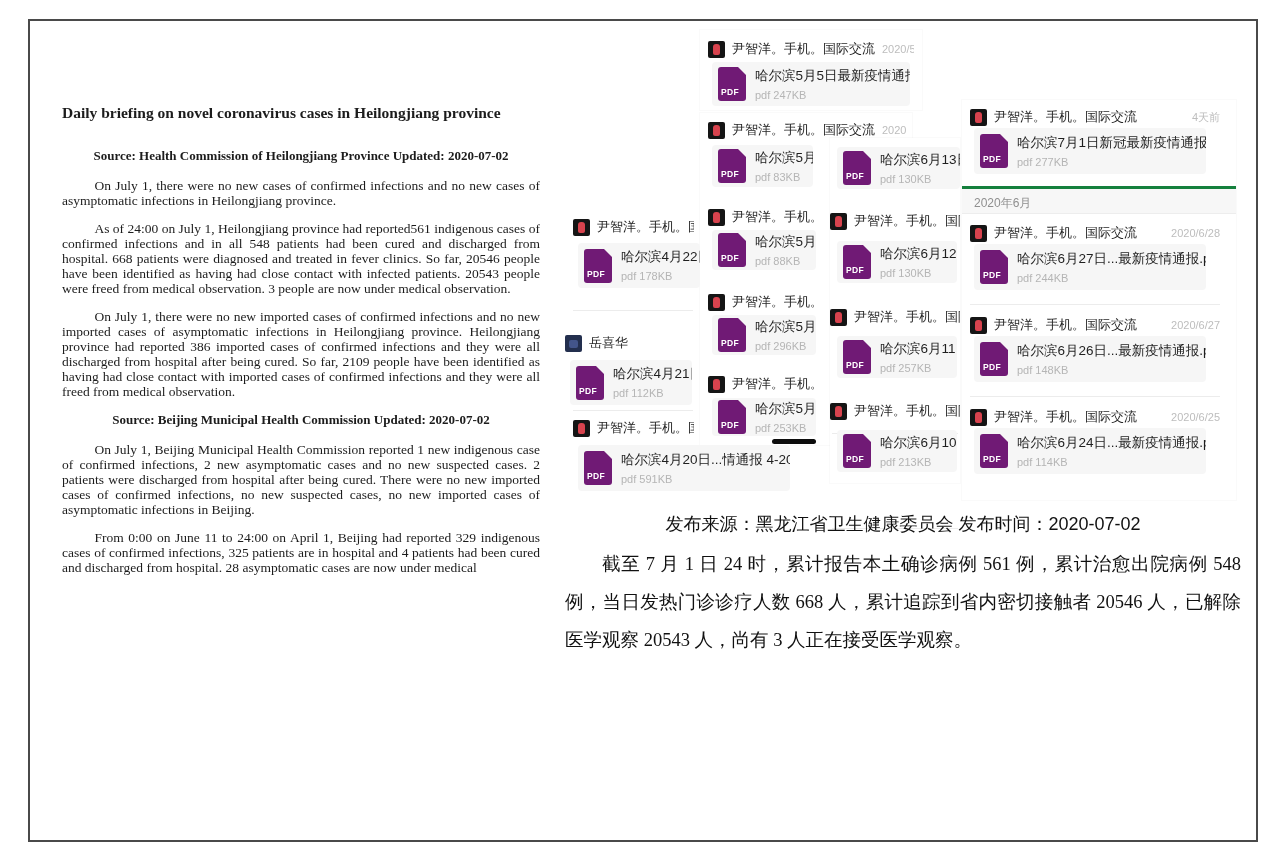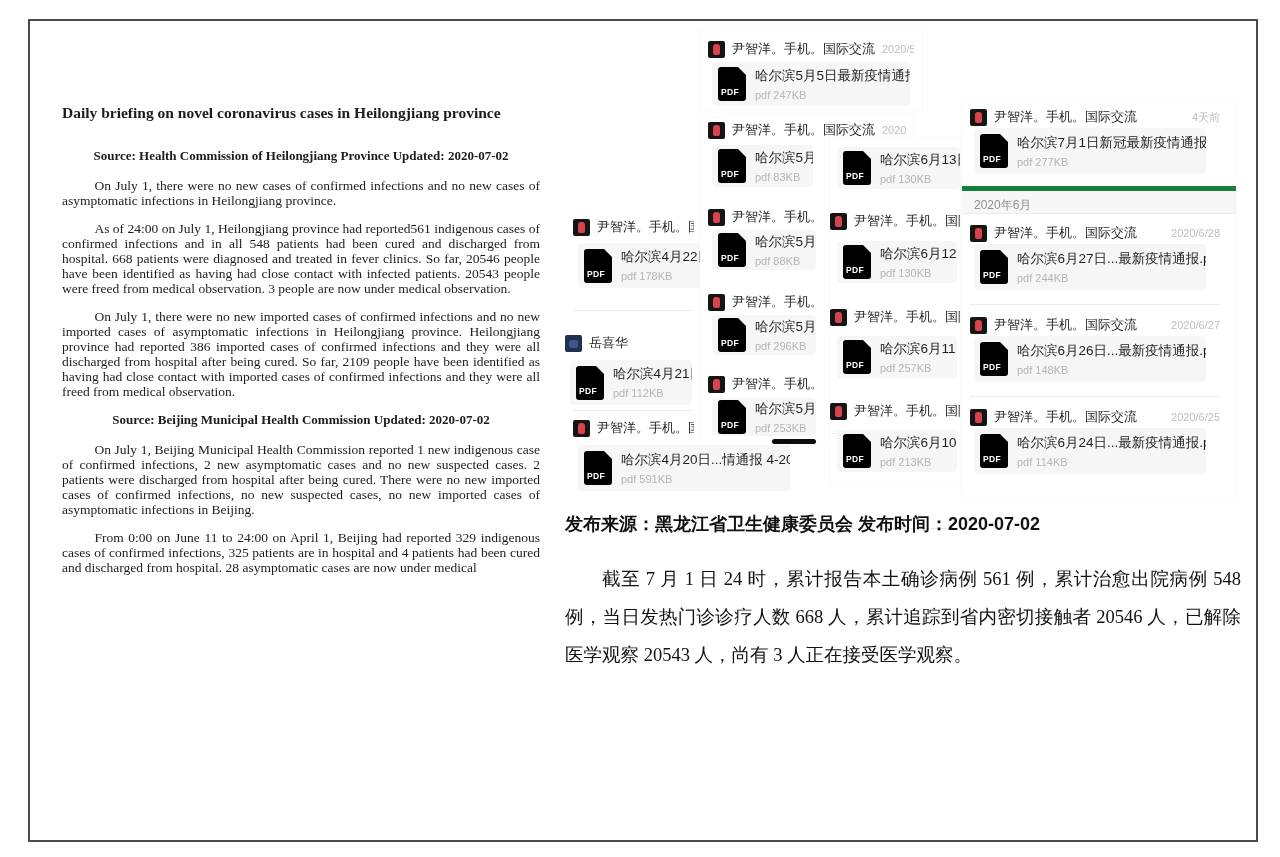--- a/index.html
+++ b/index.html
@@ -36,32 +36,32 @@
   .avatar--blue { background:#232f4e; }
   .avatar--blue::after { background:#43558a; width:9px; height:8px; top:5px; left:4px; border-radius:2px; }
   .sender { font-size:13px; color:#262626; }
   .date { margin-left:auto; font-size:11px; color:#bdbdbd; flex:none; padding-right:2px; }
 
   .card {
     position:absolute; background:#f6f6f6; border-radius:4px;
     display:flex; align-items:center; gap:9px; padding:4px 6px;
     box-sizing:border-box; overflow:hidden; cursor:pointer;
   }
-  .pdf-ico { width:28px; height:34px; background:#000000; border-radius:3px; position:relative; flex:none;text-align:right; }
+  .pdf-ico { width:28px; height:34px; background:#701a75; border-radius:3px; position:relative; flex:none;text-align:right; }
   .pdf-ico::before { content:""; position:absolute; top:0; right:0; border-top:8px solid #f6f6f6; border-left:8px solid transparent; }
   .pdf-ico b { position:absolute; bottom:4px; left:3px; color:#fff; font-size:8.5px; font-weight:bold; letter-spacing:.3px; font-style:normal; }
   .finfo { min-width:0; }
   .ftitle { font-size:13.5px; color:#1f1f1f; white-space:nowrap; overflow:hidden; }
   .fmeta  { font-size:11px; color:#b5b5b5; margin-top:3px; white-space:nowrap; }
 
   .hr { position:absolute; height:1px; background:#ececec; }
 
   .month-div {
     position:absolute; left:0; right:0; height:28px; line-height:28px;
-    background:#f7f7f7; border-top:5px solid #15803d; border-bottom:1px solid #ededed;
+    background:#f7f7f7; border-top:3px solid #15803d; border-bottom:1px solid #ededed;
     font-size:12px; color:#8f8f8f; padding-left:12px; box-sizing:border-box;
   }
 
   .scrollbar-thumb { position:absolute; left:772px; top:439px; width:44px; height:5px; background:#0c0c0c; border-radius:3px; }
 
   
   #m0  { left:8px;  top:10px;  width:206px; } #m0 .card  { left:4px;  top:22px; width:198px; height:44px; }
   #m1  { left:8px;  top:8px;   width:198px; } #m1 .card  { left:4px;  top:24px; width:101px; height:42px; }
   #m2  { left:8px;  top:95px;  width:106px; } #m2 .card  { left:4px;  top:22px; width:104px; height:40px; }
   #m3  { left:8px;  top:180px; width:106px; } #m3 .card  { left:4px;  top:22px; width:104px; height:40px; }
@@ -74,21 +74,21 @@
   #m10 { left:0;    top:170px; width:130px; } #m10 .card { left:7px;  top:28px; width:120px; height:42px; }
   #m11 { left:0;    top:264px; width:130px; } #m11 .card { left:7px;  top:28px; width:120px; height:42px; }
   #m12 { left:8px;  top:8px;   width:252px; } #m12 .card { left:4px;  top:20px; width:232px; height:46px; }
   #m13 { left:8px;  top:124px; width:252px; } #m13 .card { left:4px;  top:20px; width:232px; height:46px; }
   #m14 { left:8px;  top:216px; width:252px; } #m14 .card { left:4px;  top:20px; width:232px; height:46px; }
   #m15 { left:8px;  top:308px; width:252px; } #m15 .card { left:4px;  top:20px; width:232px; height:46px; }
 
   
   .doc-cn { position:absolute; left:565px; top:512px; width:676px; color:#111; }
   .doc-cn .t { font-size:35px; font-weight:bold; text-align:center; margin:0 0 26px; letter-spacing:1px; }
-  .doc-cn .meta { font-size:18px; font-weight:bold; margin:0 0 24px; }
+  .doc-cn .meta { font-size:18px; font-weight:normal; text-align:center; margin:0 0 9px; }
   .doc-cn p { font-family:"Liberation Serif", serif; font-size:18.5px; line-height:38px; text-align:justify; text-indent:2em; margin:0 0 18px; }
 </style>
 </head>
 <body>
 
 <div class="frame"></div>
 
 <div class="doc-en">
   <div class="t">Daily briefing on novel coronavirus cases in Heilongjiang province</div>
   <div class="src">Source:  Health Commission of Heilongjiang Province   Updated:  2020-07-02</div>

